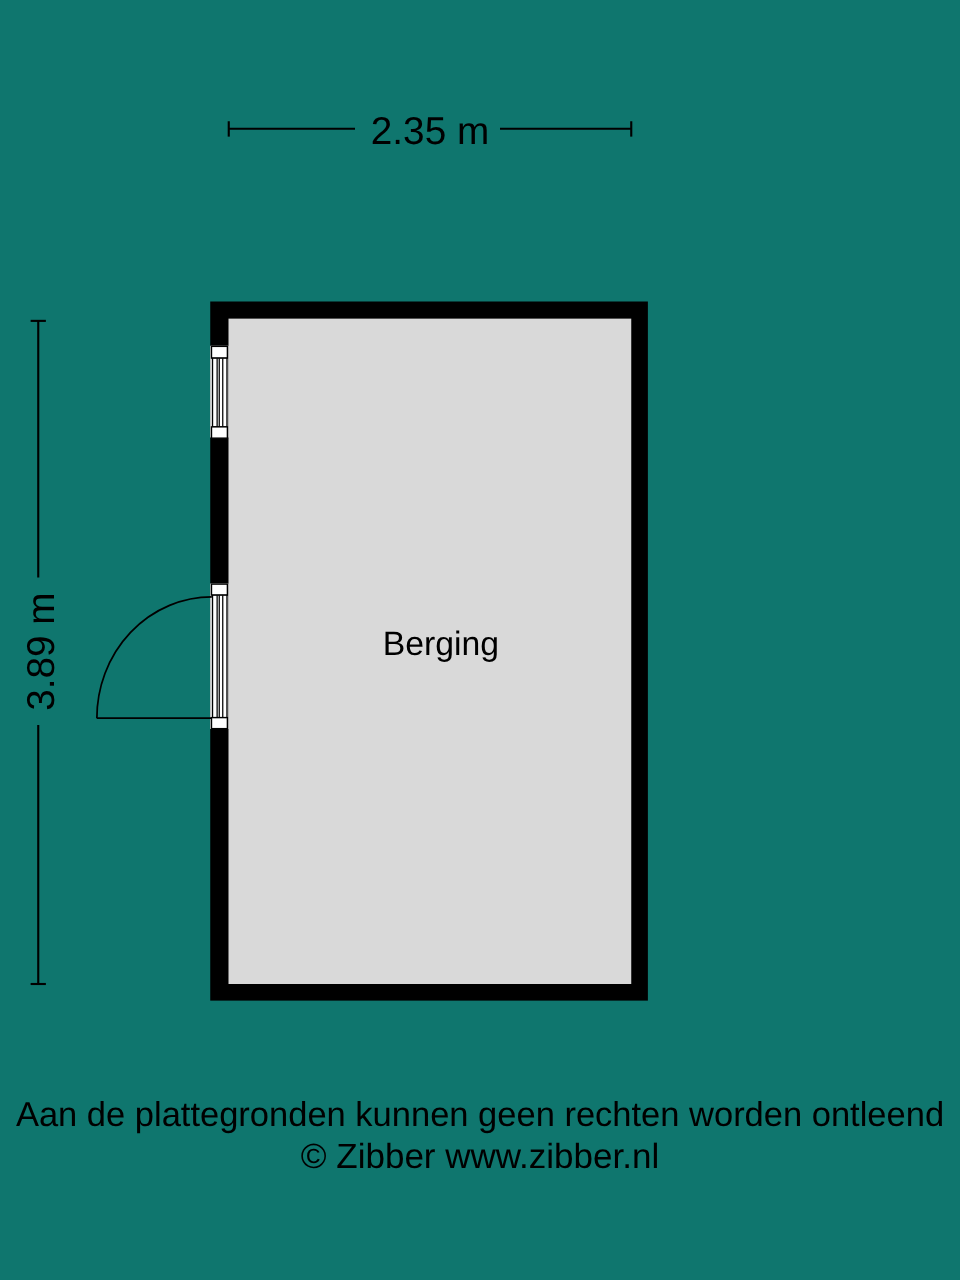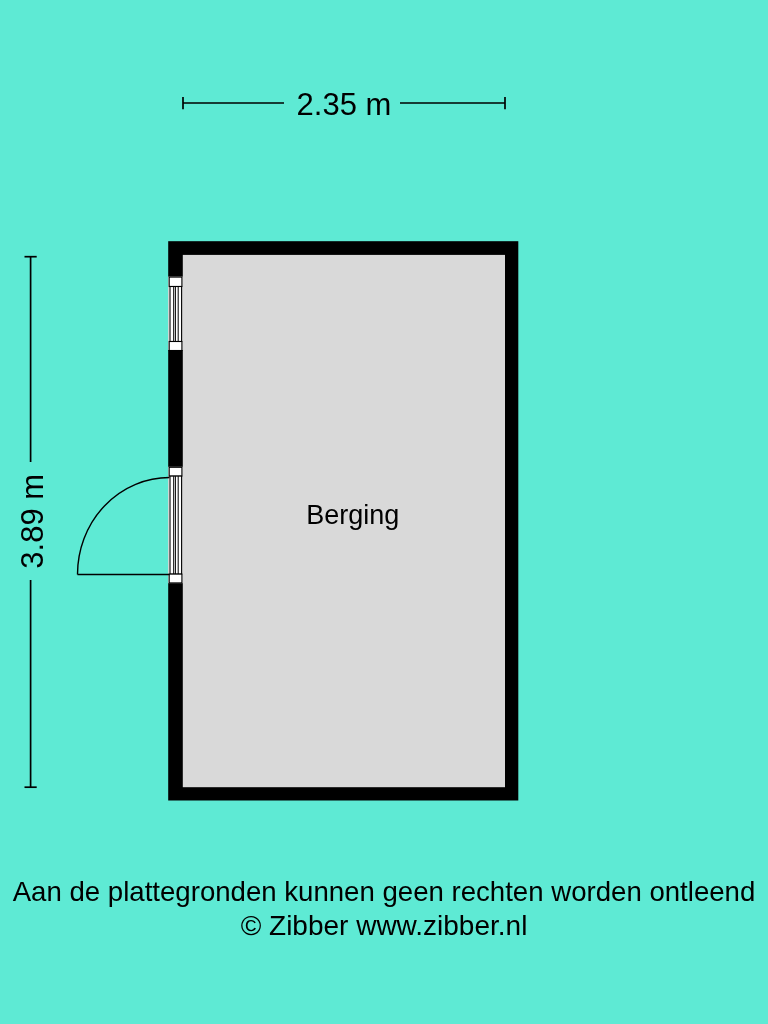--- a/index.html
+++ b/index.html
@@ -1,16 +1,16 @@
 <!DOCTYPE html>
 <html><head>
 <meta charset="utf-8">
 <style>
   html,body{margin:0;padding:0;background:#fff;}
-  .page{position:relative;width:768px;height:1024px;background:#5eead4;overflow:hidden;}
+  .page{position:relative;width:768px;height:1024px;background:#0f766e;overflow:hidden;}
   svg{position:absolute;top:0;left:0;}
   text{font-family:"Liberation Sans", sans-serif;fill:#000;}
 </style>
 </head>
 <body>
 <div class="page">
 <svg width="768" height="1024" viewBox="0 0 768 1024">
 
   <g>
     <line x1="183" y1="103" x2="284" y2="103" stroke="#000" stroke-width="1.7"></line>

